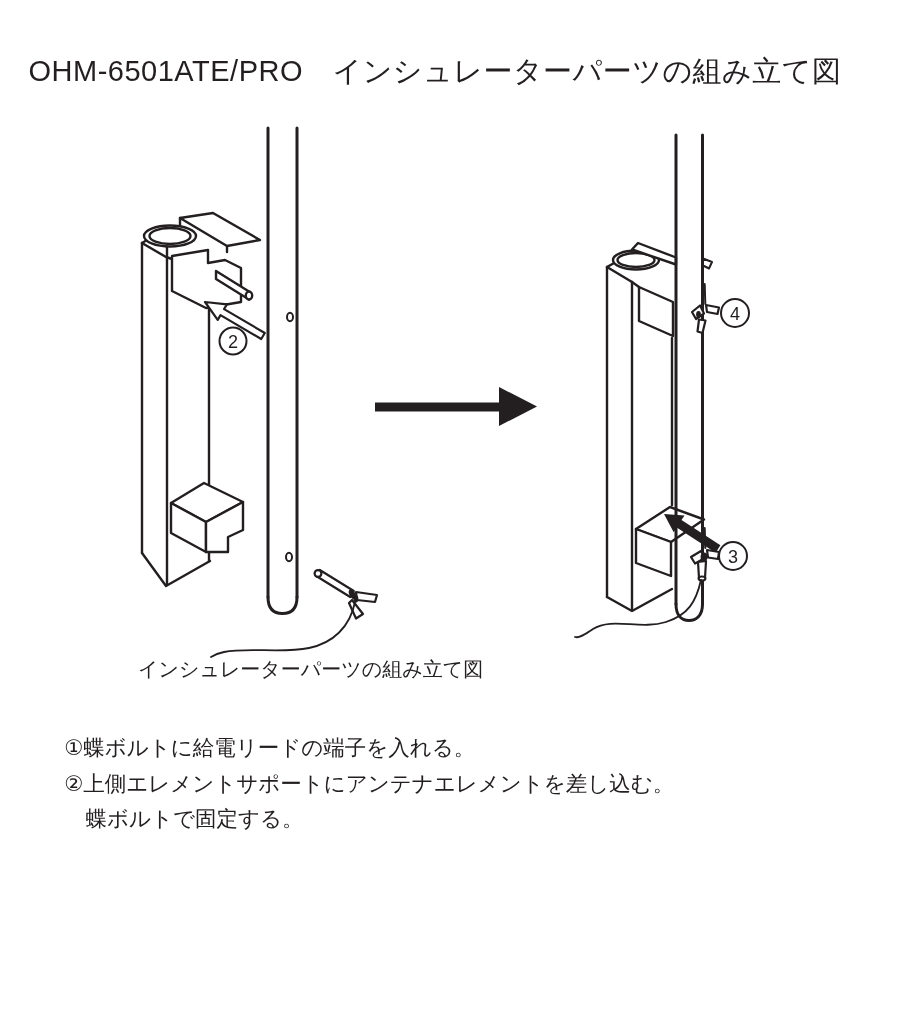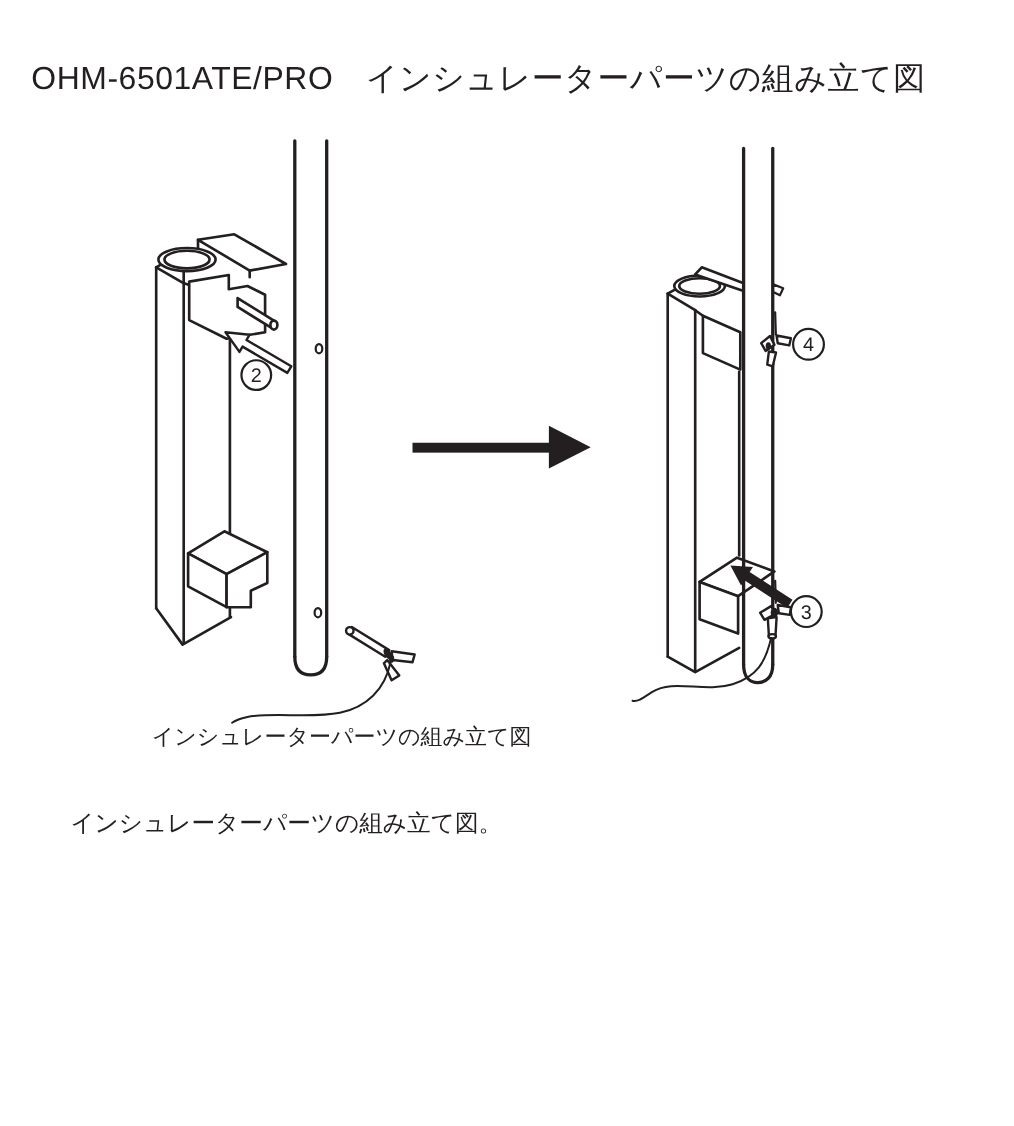--- a/index.html
+++ b/index.html
@@ -179,14 +179,16 @@
       <text x="733" y="562.5" font-size="18" text-anchor="middle" fill="#231f20" stroke="none">3</text>
     </g>
 
     <path stroke-width="1.8" d="M701,580 C696,602 688,615 666,622 C640,630 612,617 593,629 C586,633.5 580,638.5 575,637"></path>
   </g>
 </svg>
 
 <div class="figure-caption">インシュレーターパーツの組み立て図</div>
 
 <div class="instructions">
-  <div class="instruction-line">インシュレーターパーツの組み立て図。</div>
+  <div class="instruction-line">①蝶ボルトに給電リードの端子を入れる。</div>
+  <div class="instruction-line">②上側エレメントサポートにアンテナエレメントを差し込む。</div>
+  <div class="instruction-line">　蝶ボルトで固定する。</div>
 </div>
 
 </body></html>

